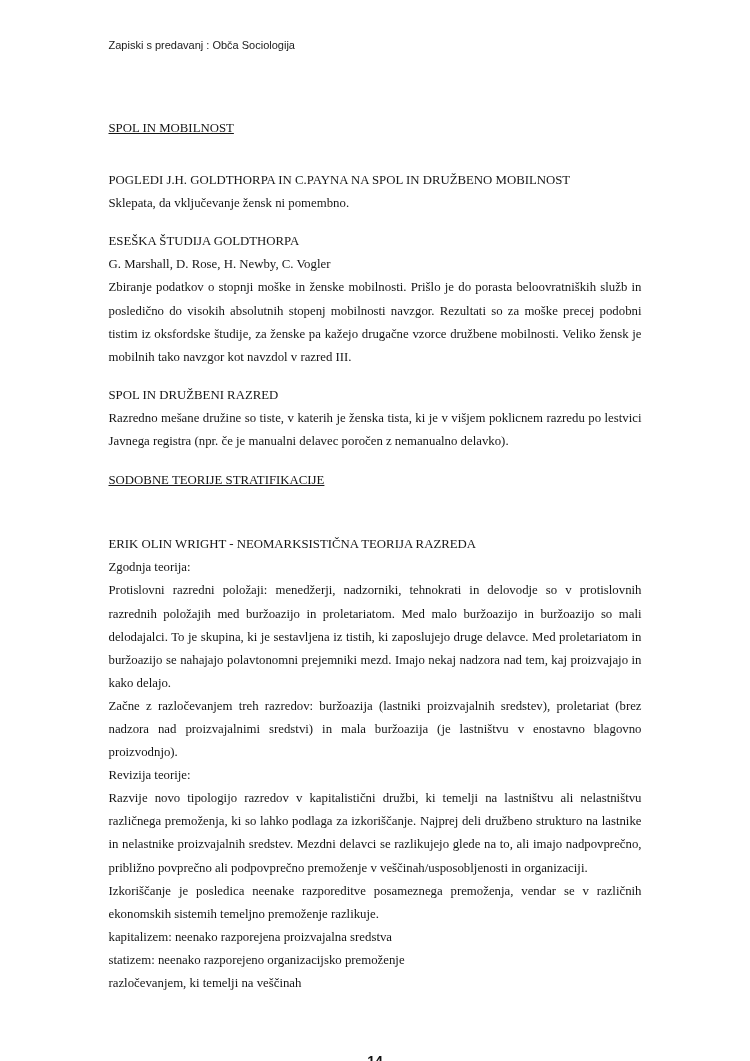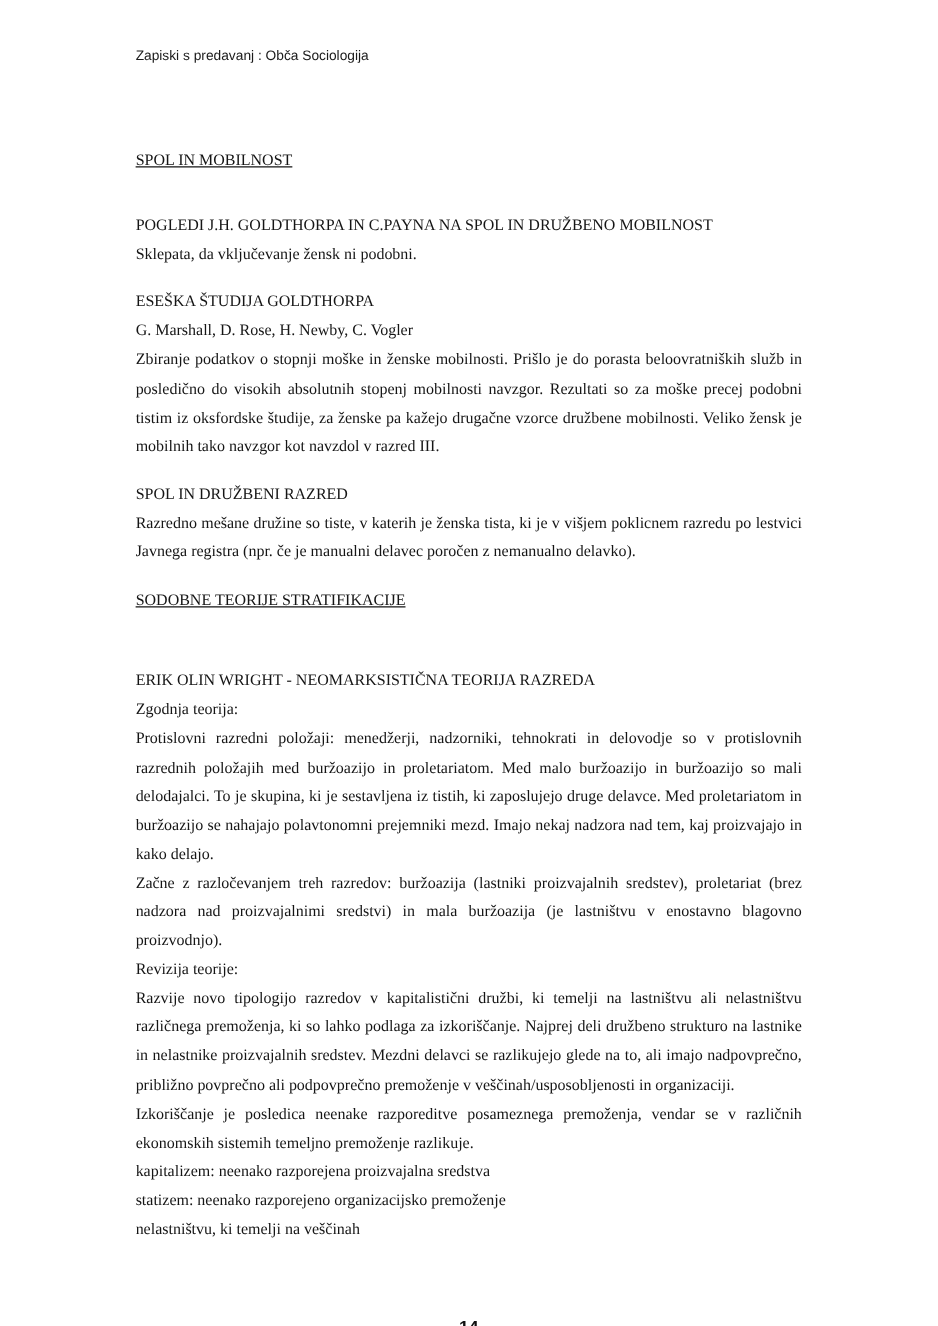--- a/index.html
+++ b/index.html
@@ -49,21 +49,21 @@
 <body>
 
 <div class="page">
 
   <div class="doc-header">Zapiski s predavanj : Obča Sociologija</div>
 
   <p class="blk title-underlined mt-title1">SPOL IN MOBILNOST</p>
 
   <p class="blk mt-pogledi">POGLEDI J.H. GOLDTHORPA IN C.PAYNA NA SPOL IN DRUŽBENO MOBILNOST</p>
 
-  <p class="blk">Sklepata, da vključevanje žensk ni podobni.</p>
+  <p class="blk">Sklepata, da vključevanje žensk ni pomembno.</p>
 
   <p class="blk mt-eseska">ESEŠKA ŠTUDIJA GOLDTHORPA</p>
 
   <p class="blk">G. Marshall, D. Rose, H. Newby, C. Vogler</p>
 
   <p class="blk para">Zbiranje podatkov o stopnji moške in ženske mobilnosti. Prišlo je do porasta beloovratniških služb in posledično do visokih absolutnih stopenj mobilnosti navzgor. Rezultati so za moške precej podobni tistim iz oksfordske študije, za ženske pa kažejo drugačne vzorce družbene mobilnosti. Veliko žensk je mobilnih tako navzgor kot navzdol v razred III.</p>
 
   <p class="blk mt-spolraz">SPOL IN DRUŽBENI RAZRED</p>
 
   <p class="blk para">Razredno mešane družine so tiste, v katerih je ženska tista, ki je v višjem poklicnem razredu po lestvici Javnega registra (npr. če je manualni delavec poročen z nemanualno delavko).</p>
@@ -82,18 +82,18 @@
 
   <p class="blk para">Razvije novo tipologijo razredov v kapitalistični družbi, ki temelji na lastništvu ali nelastništvu različnega premoženja, ki so lahko podlaga za izkoriščanje. Najprej deli družbeno strukturo na lastnike in nelastnike proizvajalnih sredstev. Mezdni delavci se razlikujejo glede na to, ali imajo nadpovprečno, približno povprečno ali podpovprečno premoženje v veščinah/usposobljenosti in organizaciji.</p>
 
   <p class="blk para">Izkoriščanje je posledica neenake razporeditve posameznega premoženja, vendar se v različnih ekonomskih sistemih temeljno premoženje razlikuje.</p>
 
 
   <p class="blk">kapitalizem: neenako razporejena proizvajalna sredstva</p>
 
   <p class="blk">statizem: neenako razporejeno organizacijsko premoženje</p>
 
-  <p class="blk">nelastništvu, ki temelji na veščinah</p>
+  <p class="blk">razločevanjem, ki temelji na veščinah</p>
 
 
   <div class="page-footer">14</div>
 
 </div>
 
 </body></html>

